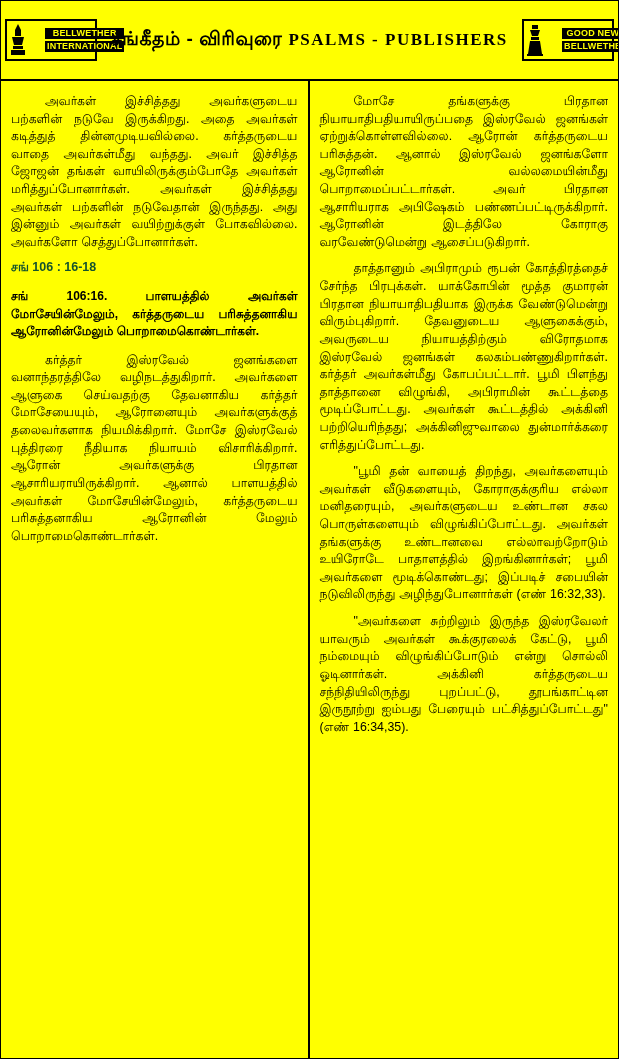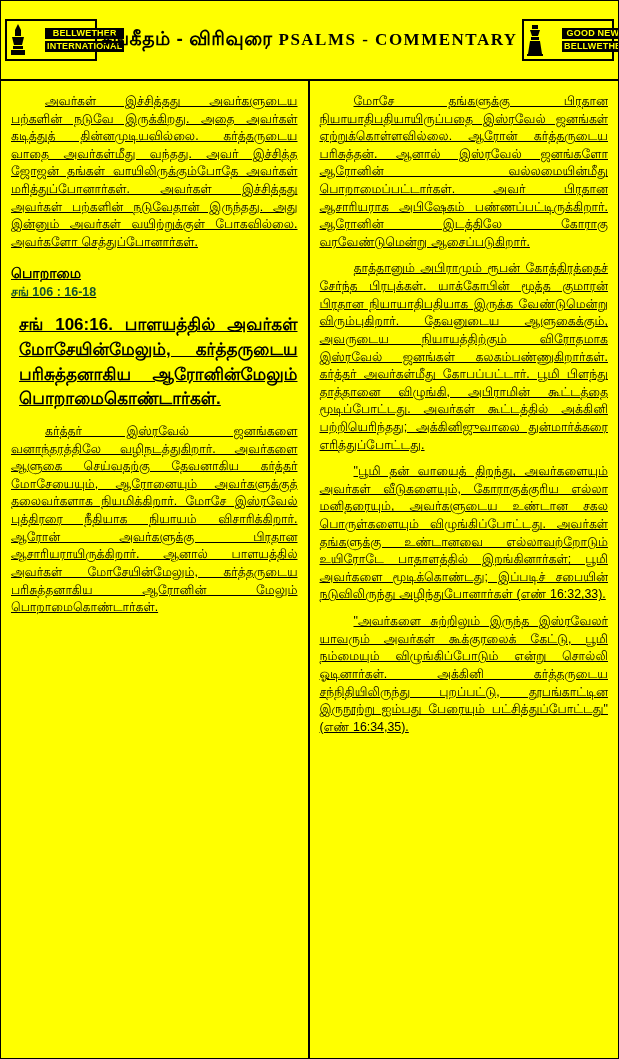--- a/index.html
+++ b/index.html
@@ -99,21 +99,20 @@
   .columns {
     display: flex;
     height: calc(1059px - 80px);
     box-sizing: border-box;
   }
   .col {
     box-sizing: border-box;
     padding: 12px 10px 8px 10px;
     width: 50%;
     overflow: hidden;
-    text-decoration: underline;
   }
   .col.left {
     border-right: 2px solid #000000;
   }
   p.para {
     margin: 0 0 9px 0;
     font-size: 12.4px;
     line-height: 1.42;
     color: #000000;
     text-align: justify;
@@ -130,22 +129,22 @@
     font-weight: bold;
     color: #000000;
   }
   .ref-line {
     margin: 0 0 12px 0;
     font-size: 12.5px;
     font-weight: bold;
     color: #14532d;
   }
   p.verse {
-    margin: 0 0 11px 8px;
-    font-size: 17px;
+    margin: 0 0 11px 0;
+    font-size: 12px;
     font-weight: bold;
     line-height: 1.45;
     color: #000000;
     text-align: justify;
     text-indent: 0;
   }
 </style>
 </head>
 <body>
 
@@ -166,21 +165,21 @@
         </div>
         <div class="logo-words">
           <span>BELLWETHER</span>
           <span>INTERNATIONAL</span>
         </div>
       </div>
     </div>
 
     <div class="header-titles">
       <div class="title-ta">சங்கீதம் - விரிவுரை</div>
-      <div class="title-en">PSALMS - COMMENTARY</div>
+      <div class="title-en">PSALMS - PUBLISHERS</div>
     </div>
 
     <div class="logo-box">
       <div class="logo-inner">
         <div class="logo-mark">
           <svg width="18" height="34" viewBox="0 0 18 34">
             <rect x="6" y="2" width="6" height="4" fill="#000"></rect>
             <polygon points="4,7 14,7 12,13 6,13" fill="#000"></polygon>
             <rect x="5" y="14" width="8" height="3" fill="#000"></rect>
             <polygon points="4,18 14,18 16,31 2,31" fill="#000"></polygon>
@@ -194,21 +193,20 @@
       </div>
     </div>
 
   </div>
 
   <div class="columns">
 
     <div class="col left">
       <p class="para">அவர்கள் இச்சித்தது அவர்களுடைய பற்களின் நடுவே இருக்கிறது. அதை அவர்கள் கடித்துத் தின்னமுடியவில்லை. கர்த்தருடைய வாதை அவர்கள்மீது வந்தது. அவர் இச்சித்த ஜோஜன் தங்கள் வாயிலிருக்கும்போதே அவர்கள் மரித்துப்போனார்கள். அவர்கள் இச்சித்தது அவர்கள் பற்களின் நடுவேதான் இருந்தது. அது இன்னும் அவர்கள் வயிற்றுக்குள் போகவில்லை. அவர்களோ செத்துப்போனார்கள்.</p>
 
-      <h2 class="section-head">பொறாமை</h2>
       <div class="ref-line">சங் 106 : 16-18</div>
 
       <p class="verse">சங் 106:16. பாளயத்தில் அவர்கள் மோசேயின்மேலும், கர்த்தருடைய பரிசுத்தனாகிய ஆரோனின்மேலும் பொறாமைகொண்டார்கள்.</p>
 
       <p class="para">கர்த்தர் இஸ்ரவேல் ஜனங்களை வனாந்தரத்திலே வழிநடத்துகிறார். அவர்களை ஆளுகை செய்வதற்கு தேவனாகிய கர்த்தர் மோசேயையும், ஆரோனையும் அவர்களுக்குத் தலைவர்களாக நியமிக்கிறார். மோசே இஸ்ரவேல் புத்திரரை நீதியாக நியாயம் விசாரிக்கிறார். ஆரோன் அவர்களுக்கு பிரதான ஆசாரியராயிருக்கிறார். ஆனால் பாளயத்தில் அவர்கள் மோசேயின்மேலும், கர்த்தருடைய பரிசுத்தனாகிய ஆரோனின் மேலும் பொறாமைகொண்டார்கள்.</p>
     </div>
 
     <div class="col right">
       <p class="para">மோசே தங்களுக்கு பிரதான நியாயாதிபதியாயிருப்பதை இஸ்ரவேல் ஜனங்கள் ஏற்றுக்கொள்ளவில்லை. ஆரோன் கர்த்தருடைய பரிசுத்தன். ஆனால் இஸ்ரவேல் ஜனங்களோ ஆரோனின் வல்லமையின்மீது பொறாமைப்பட்டார்கள். அவர் பிரதான ஆசாரியராக அபிஷேகம் பண்ணப்பட்டிருக்கிறார். ஆரோனின் இடத்திலே கோராகு வரவேண்டுமென்று ஆசைப்படுகிறார்.</p>
       <p class="para">தாத்தானும் அபிராமும் ரூபன் கோத்திரத்தைச் சேர்ந்த பிரபுக்கள். யாக்கோபின் மூத்த குமாரன் பிரதான நியாயாதிபதியாக இருக்க வேண்டுமென்று விரும்புகிறார். தேவனுடைய ஆளுகைக்கும், அவருடைய நியாயத்திற்கும் விரோதமாக இஸ்ரவேல் ஜனங்கள் கலகம்பண்ணுகிறார்கள். கர்த்தர் அவர்கள்மீது கோபப்பட்டார். பூமி பிளந்து தாத்தானை விழுங்கி, அபிராமின் கூட்டத்தை மூடிப்போட்டது. அவர்கள் கூட்டத்தில் அக்கினி பற்றியெரிந்தது; அக்கினிஜுவாலை துன்மார்க்கரை எரித்துப்போட்டது.</p>

